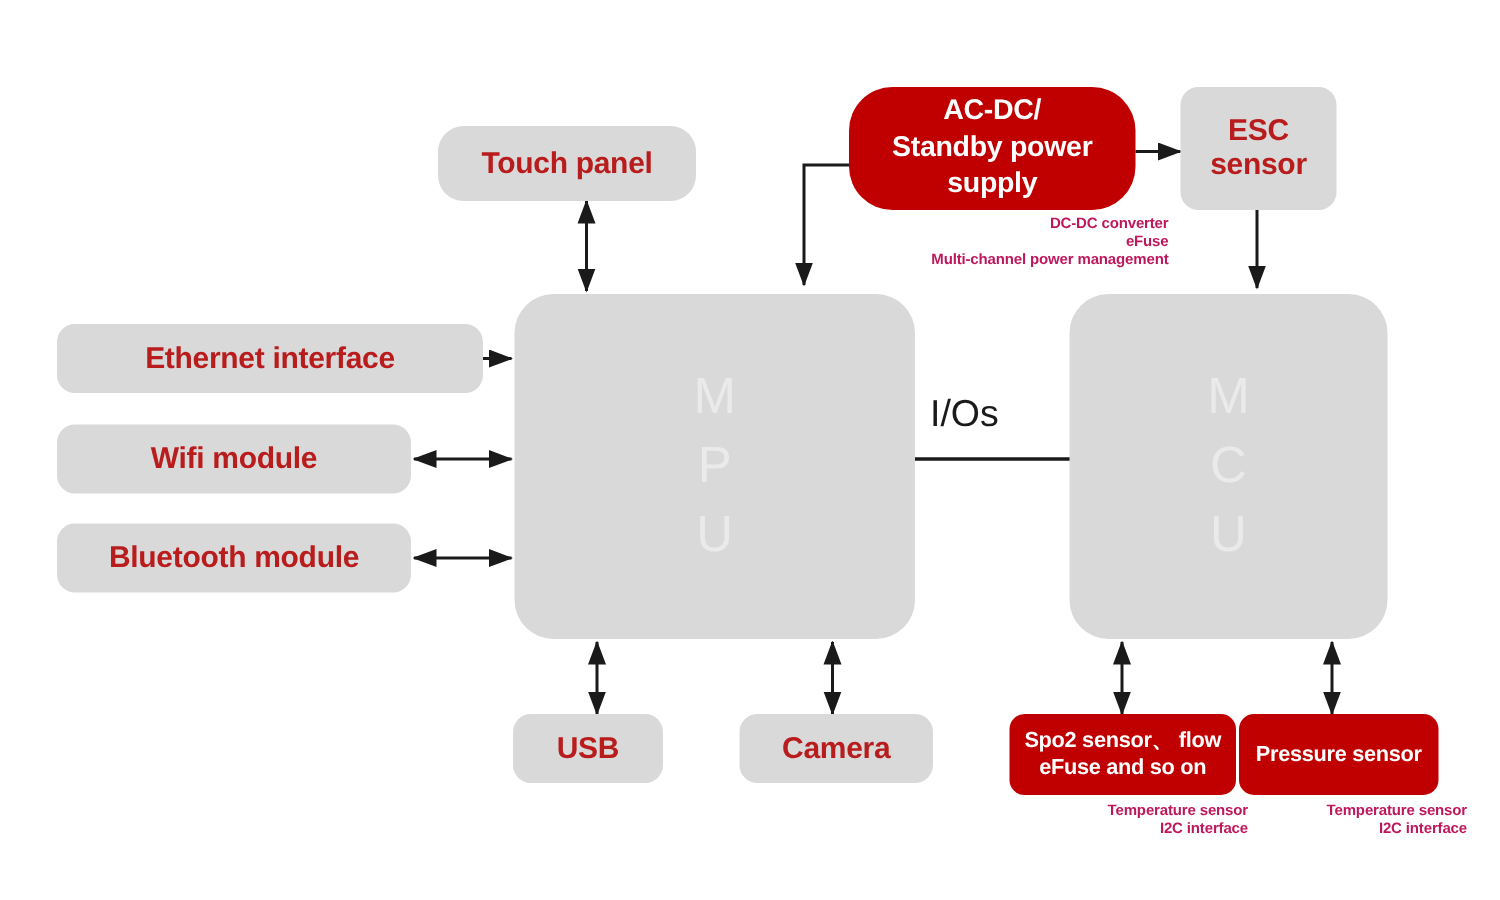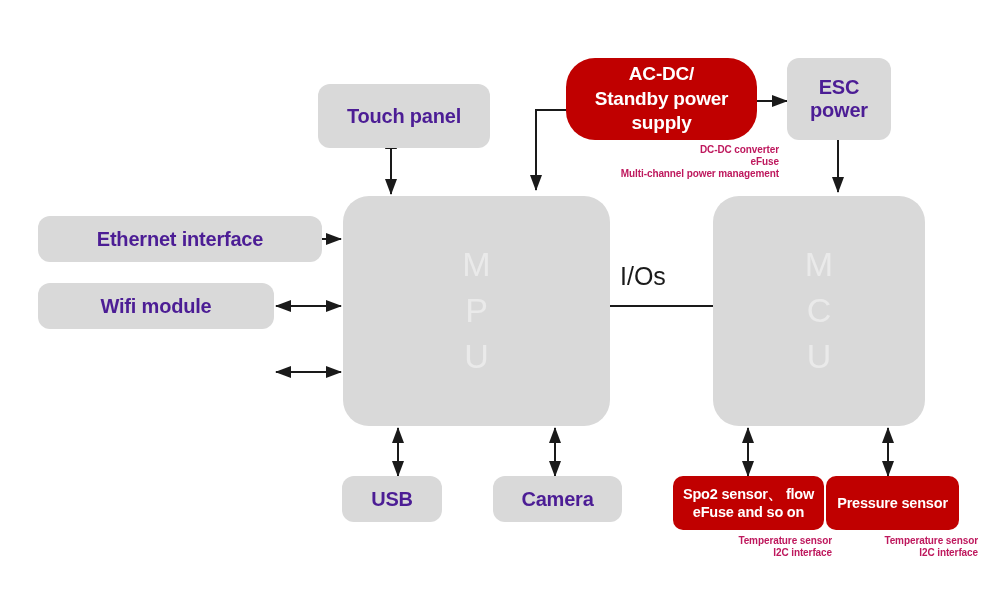--- a/index.html
+++ b/index.html
@@ -36,21 +36,21 @@
     align-items: center;
     justify-content: center;
     text-align: center;
     border-radius: 10px;
     font-weight: bold;
     line-height: 1.15;
     letter-spacing: -0.2px;
   }
   .box.gray {
     background: #d9d9d9;
-    color: #4c1d95;
+    color: #b91c1c;
   }
   .box.red {
     background: #c00000;
     color: #ffffff;
   }
   .box.ghost {
     background: #d9d9d9;
     color: #eaeaea;
   }
 
@@ -134,49 +134,52 @@
 
     <line x1="608" y1="306" x2="715" y2="306" stroke="#1a1a1a" stroke-width="2.2"></line>
 
     <line x1="398" y1="428" x2="398" y2="476" stroke="#1a1a1a" stroke-width="2" marker-start="url(#arrStart)" marker-end="url(#arrEnd)"></line>
     <line x1="555" y1="428" x2="555" y2="476" stroke="#1a1a1a" stroke-width="2" marker-start="url(#arrStart)" marker-end="url(#arrEnd)"></line>
 
     <line x1="748" y1="428" x2="748" y2="476" stroke="#1a1a1a" stroke-width="2" marker-start="url(#arrStart)" marker-end="url(#arrEnd)"></line>
     <line x1="888" y1="428" x2="888" y2="476" stroke="#1a1a1a" stroke-width="2" marker-start="url(#arrStart)" marker-end="url(#arrEnd)"></line>
   </svg>
 
-  <div class="box gray pill" style="left:318px; top:84px; width:172px; height:64px;">
+  <div class="box gray pill" style="left:292px; top:84px; width:172px; height:50px;border-radius:17px;">
     <span>Touch panel</span>
   </div>
 
   <div class="box red psu" style="left:566px; top:58px; width:191px; height:82px; flex-direction:column;border-radius:29px;">
     <span>AC-DC/</span>
     <span>Standby power</span>
     <span>supply</span>
   </div>
 
   <div class="caption" style="left:545px; top:144px; width:234px;">
     <div>DC-DC converter</div>
     <div>eFuse</div>
     <div>Multi-channel power management</div>
   </div>
 
   <div class="box gray pill" style="left:787px; top:58px; width:104px; height:82px; flex-direction:column;">
     <span>ESC</span>
-    <span>power</span>
+    <span>sensor</span>
   </div>
 
   <div class="box gray pill" style="left:38px; top:216px; width:284px; height:46px;">
     <span>Ethernet interface</span>
   </div>
 
   <div class="box gray pill" style="left:38px; top:283px; width:236px; height:46px;">
     <span>Wifi module</span>
   </div>
 
+  <div class="box gray pill" style="left:38px; top:349px; width:236px; height:46px;">
+    <span>Bluetooth module</span>
+  </div>
 
   <div class="box ghost proc" style="left:343px; top:196px; width:267px; height:230px;">
     <span class="ltr">M</span>
     <span class="ltr">P</span>
     <span class="ltr">U</span>
   </div>
 
   <div class="box ghost proc" style="left:713px; top:196px; width:212px; height:230px;">
     <span class="ltr">M</span>
     <span class="ltr">C</span>

